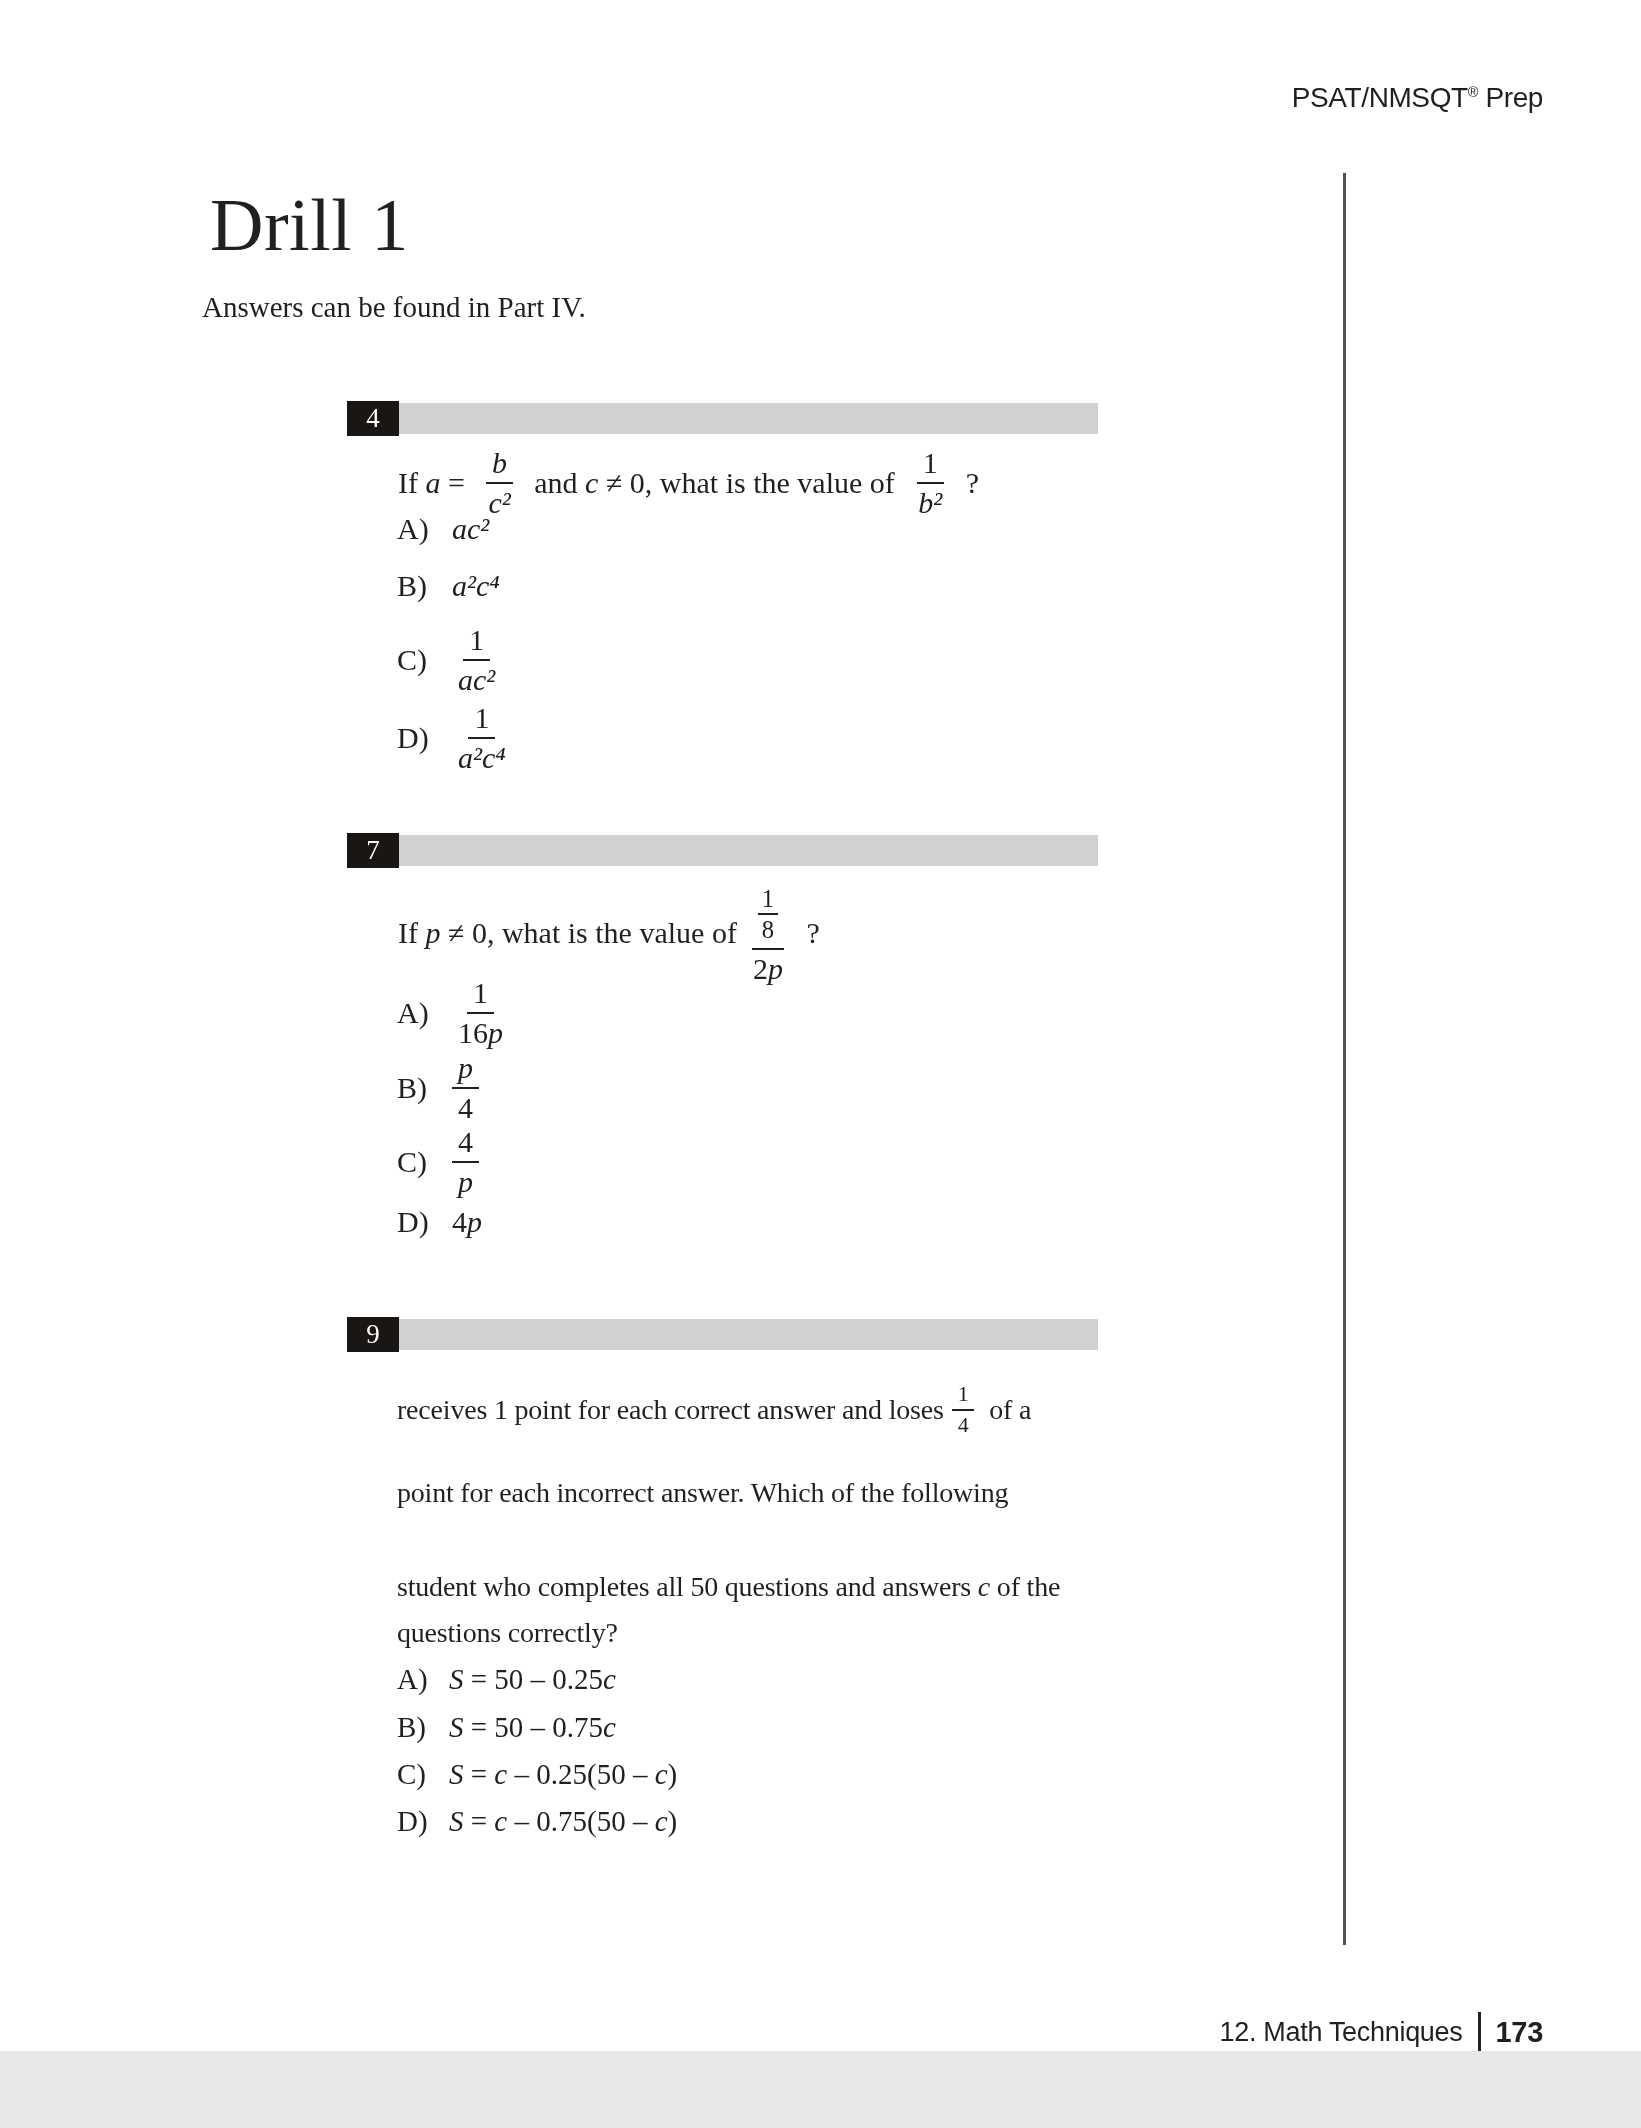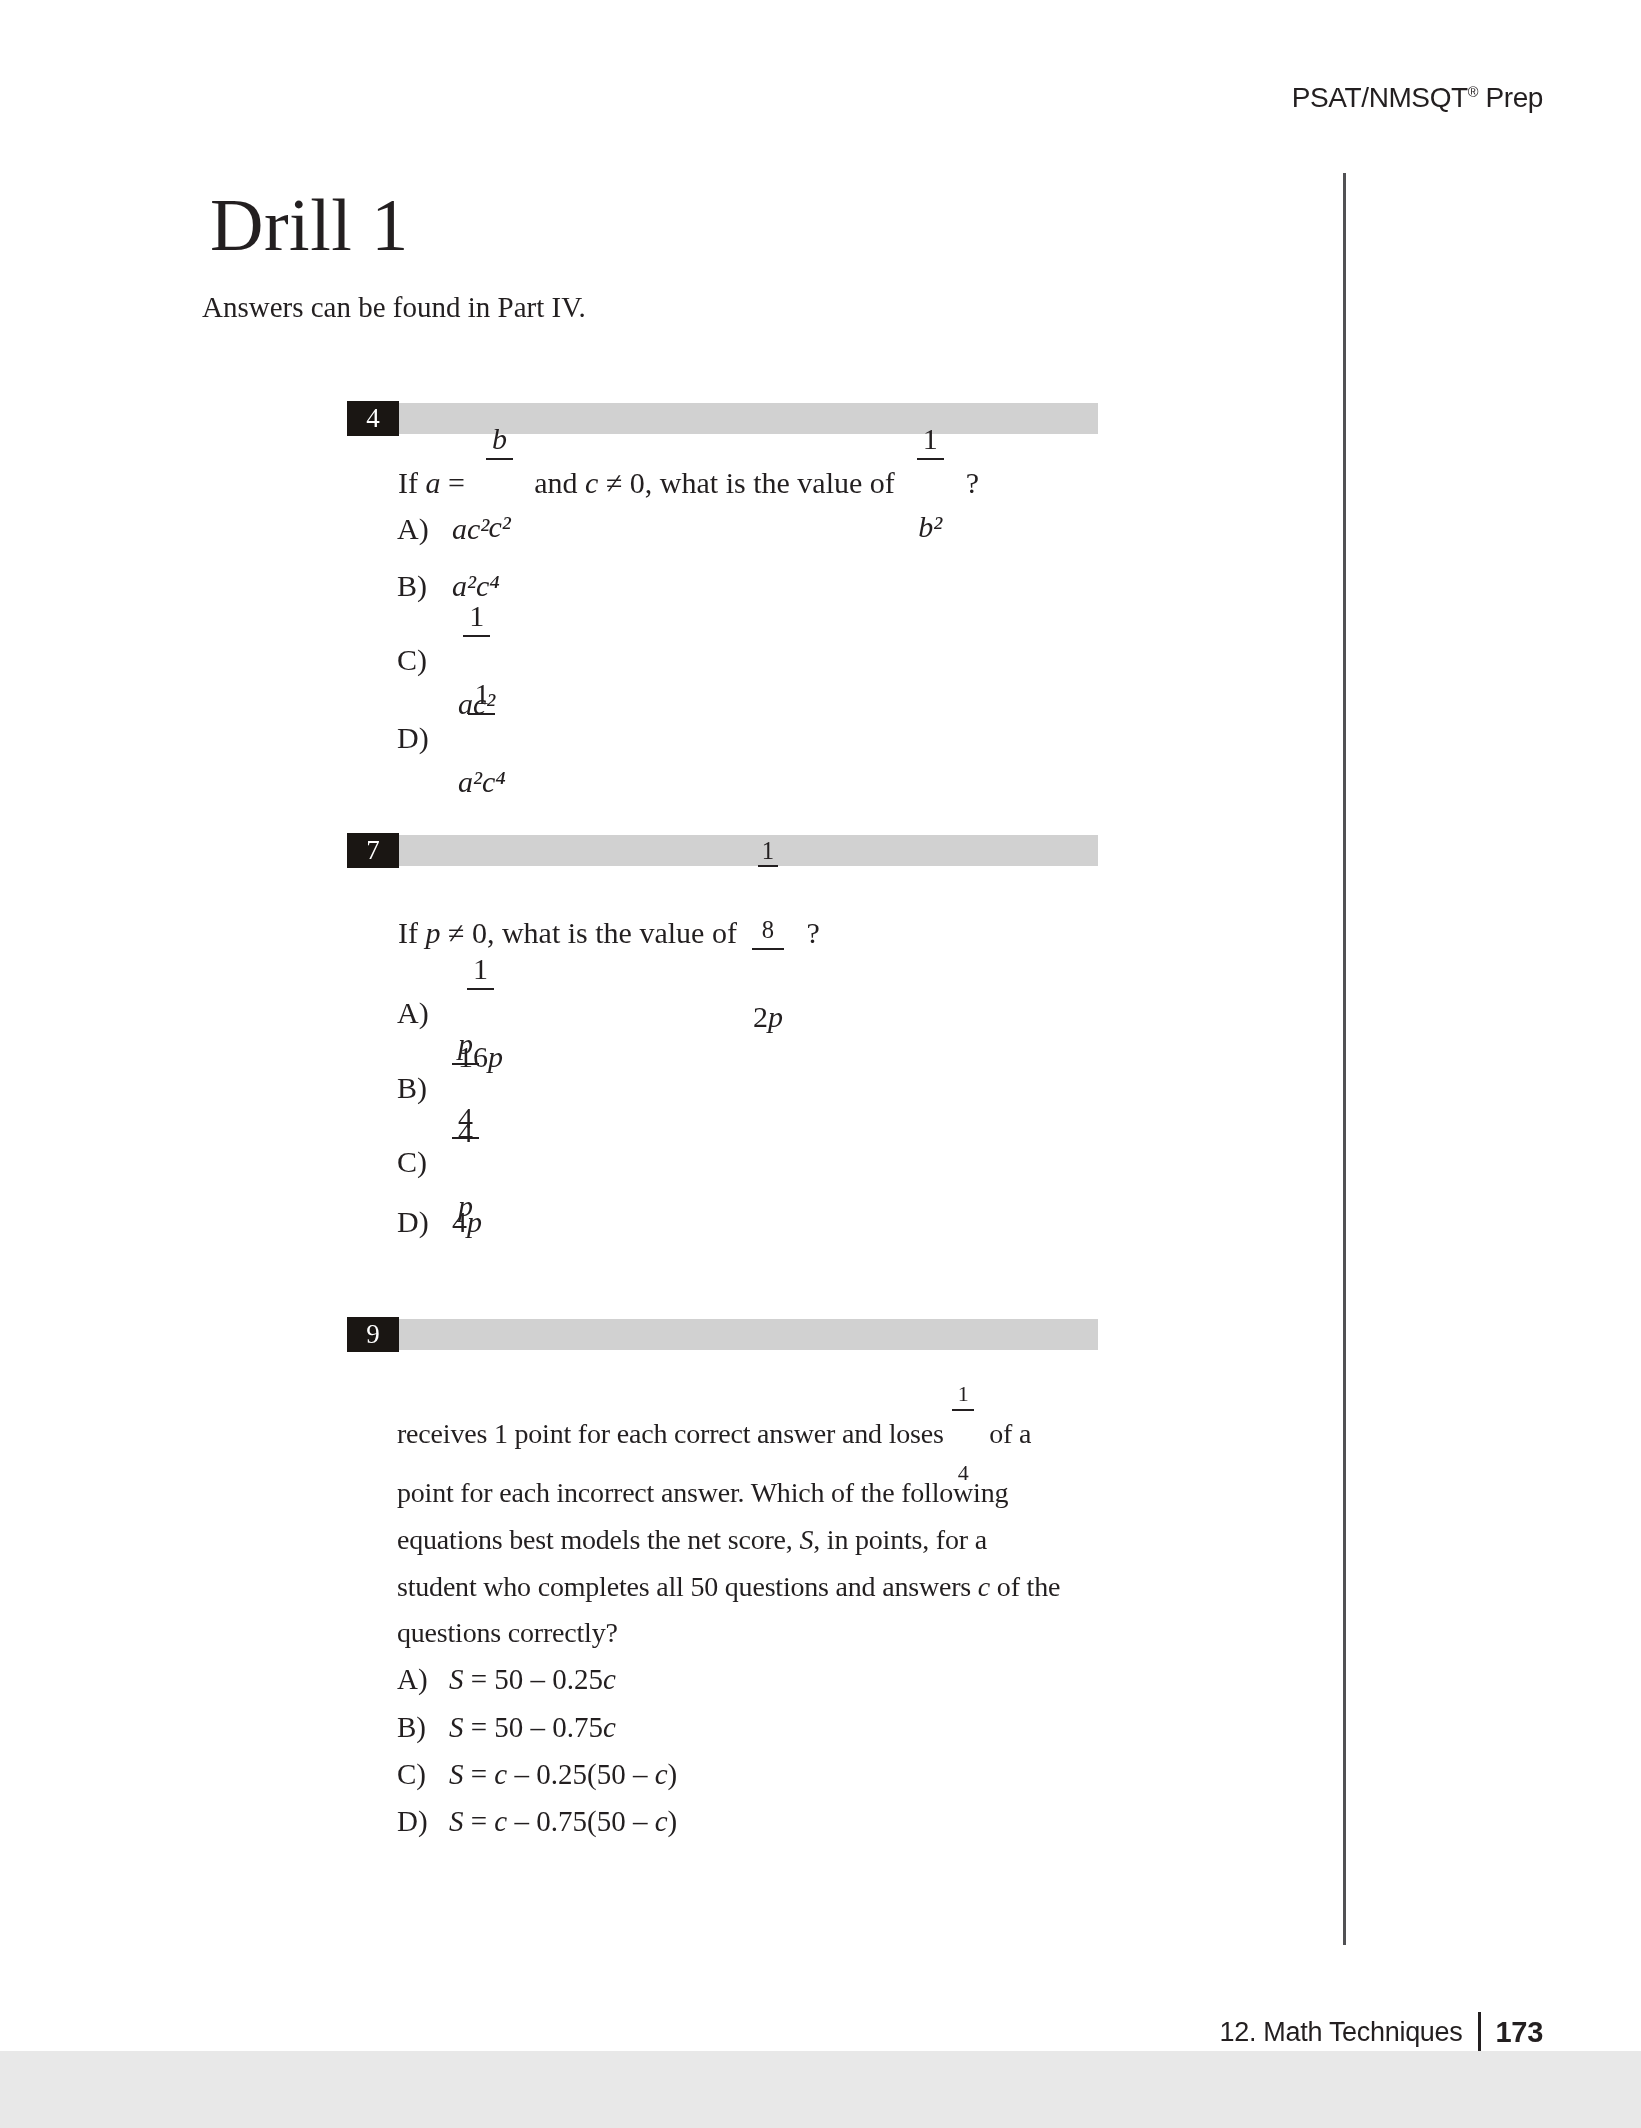--- a/index.html
+++ b/index.html
@@ -42,21 +42,21 @@
     font-size:27px;
   }
   .qbar { position:absolute; left:52px; right:0; top:2px; height:31px; background:#d1d1d1; }
 
   
   .qline { position:absolute; left:398px; display:flex; align-items:center; font-size:30px; }
 
   
   .frac { display:inline-flex; flex-direction:column; align-items:center; margin:0 10px; }
   .frac .num { padding:0 6px 2px; border-bottom:2px solid #231f20; text-align:center; line-height:1.12; }
-  .frac .den { padding:2px 6px 0; text-align:center; line-height:1.12;margin-top:48px; }
+  .frac .den { padding:2px 6px 0; text-align:center; line-height:1.12; }
   .frac.inner { font-size:0.82em; margin:0 0 2px 0; }
   .frac.inner .num { padding:0 4px 1px; }
   .frac.inner .den { padding:1px 4px 0; }
   .frac.small { font-size:22px; margin:0 8px; }
 
   
   .opt { position:absolute; left:397px; display:flex; align-items:center; font-size:30px; }
   .opt .letter { flex:0 0 55px; width:55px; }
   .optfrac { height:90px; }
   .opt9 { font-size:29px; }
@@ -180,25 +180,20 @@
 
   <div class="pline" style="top:1382px">
     <span class="pre">receives 1 point for each correct answer and loses</span>
     <span class="frac small">
       <span class="num">1</span>
       <span class="den">4</span>
     </span>
     <span class="pre"> of a</span>
   </div>
   <div class="pline" style="top:1477px">point for each incorrect answer. Which of the following</div>
-  <div class="pline" style="top:1524px">
-    <span class="pre">equations best models the net score, </span>
-    <span class="var">S</span>
-    <span class="pre">, in points, for a</span>
-  </div>
   <div class="pline" style="top:1571px">
     <span class="pre">student who completes all 50 questions and answers </span>
     <span class="var">c</span>
     <span class="pre"> of the</span>
   </div>
   <div class="pline" style="top:1617px">questions correctly?</div>
 
   <div class="opt opt9" style="top:1663px">
     <span class="letter">A)</span>
     <span><span class="var">S</span><span class="pre"> = 50 – 0.25</span><span class="var">c</span></span>

